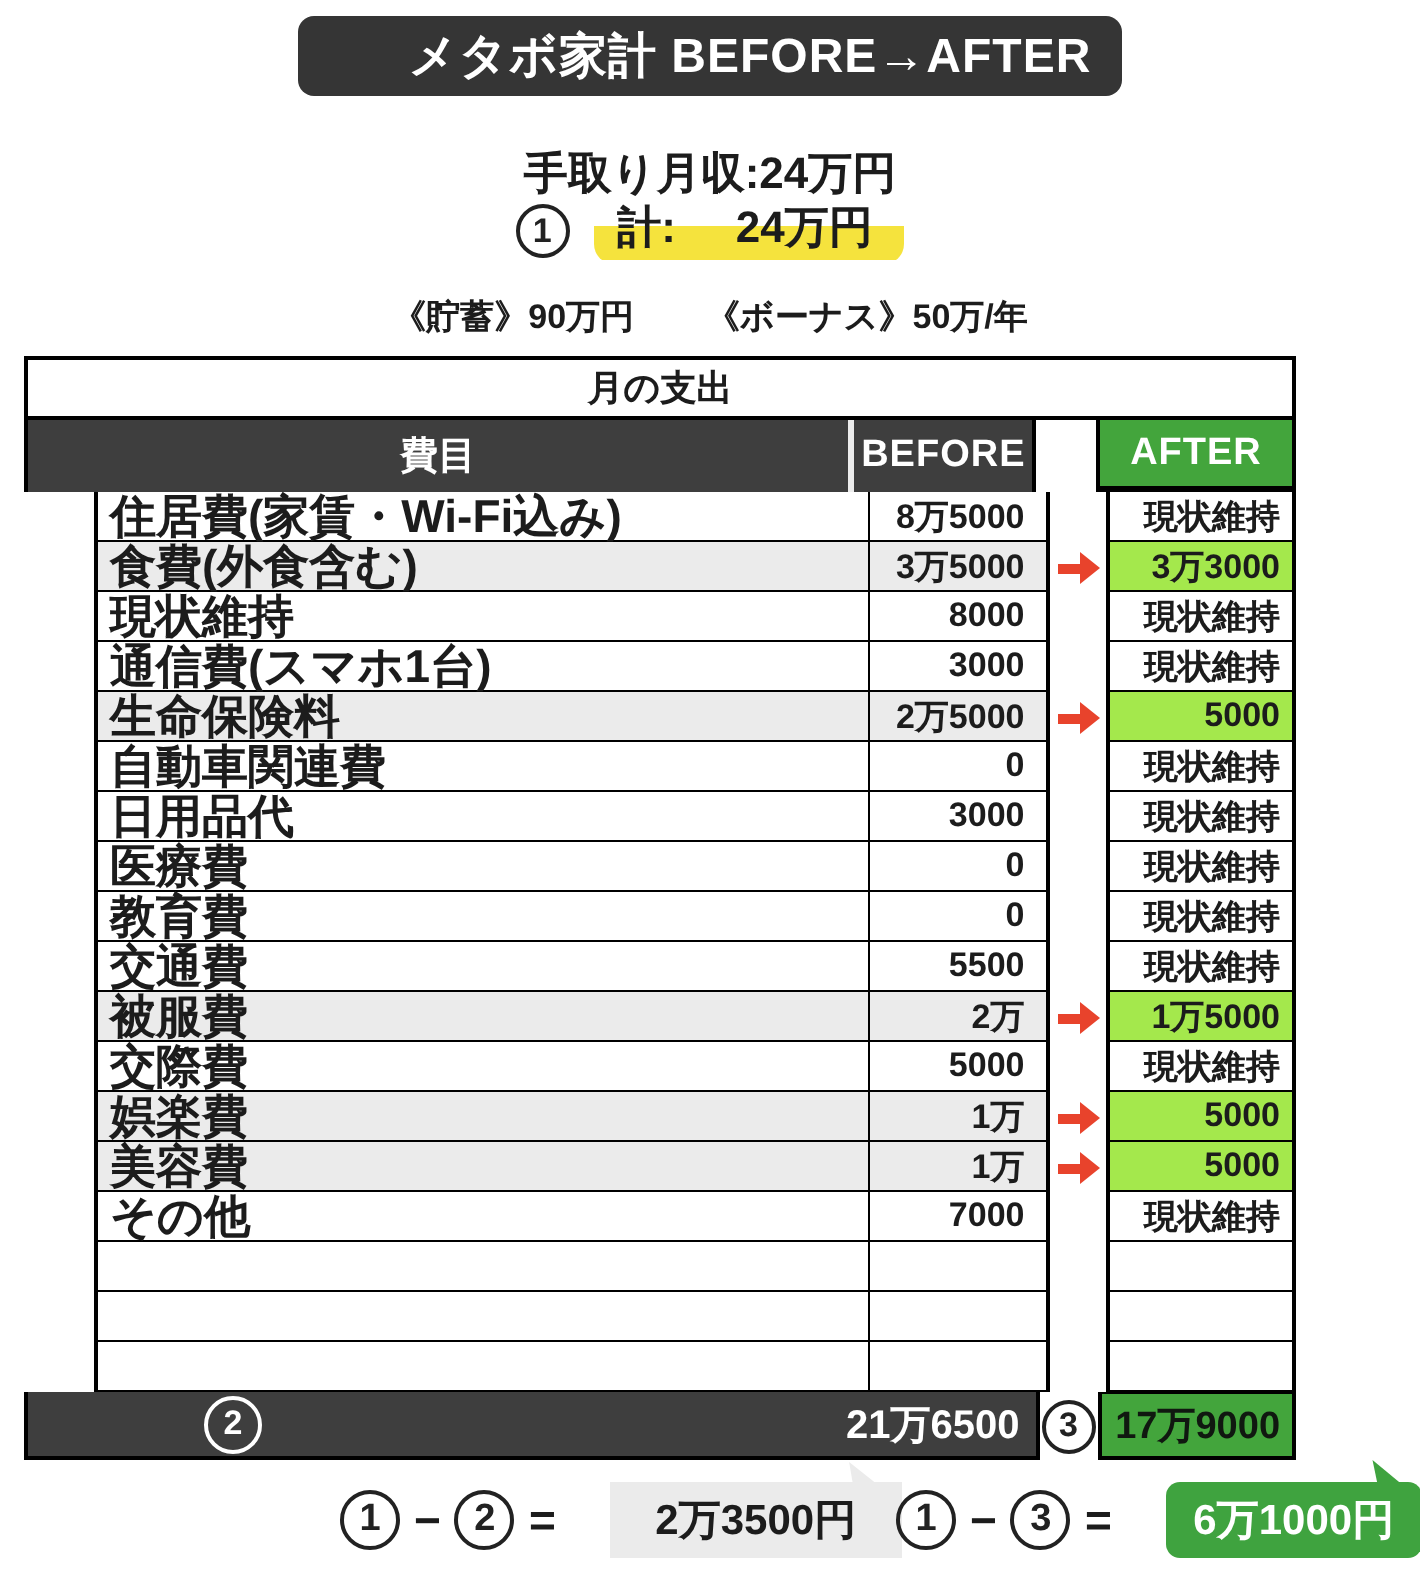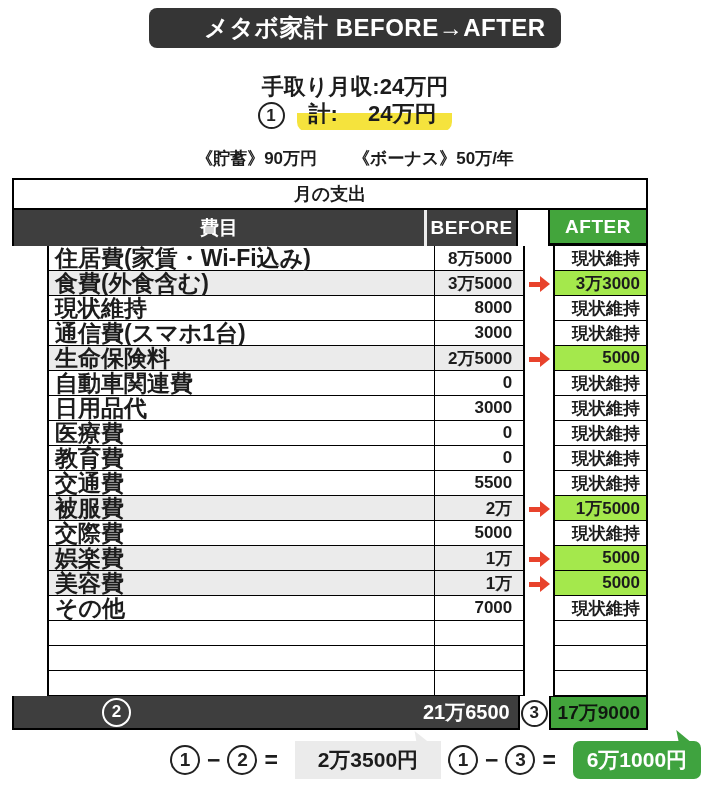--- a/index.html
+++ b/index.html
@@ -77,21 +77,21 @@
   .tt-gap{width:32px; display:flex; align-items:center; justify-content:center; background:#fff;}
   .tt-after{width:108px; background:var(--green); color:#101810;
     border:2px solid #000; border-top:1px solid #000; display:flex; align-items:center;
     justify-content:flex-end; padding-right:6px; font-size:19px; font-weight:bold;}
 
   .eq{position:absolute; top:741px; display:flex; align-items:center; gap:6px;
     font-size:23px; font-weight:bold;}
   .eq1{left:170px;} .eq2{left:448px;}
   .op{margin:0 1px;}
   .box{height:38px; display:flex; align-items:center; justify-content:center;
-    font-size:21px; font-weight:bold; position:relative; margin-left:10px;}
+    font-size:21px; font-weight:bold; position:relative; margin-left:20px;}
   .box-gray{width:146px; background:var(--row_alt);}
   .box-gray::after{content:""; position:absolute; top:-10px; right:16px; width:0; height:0;
     border-left:5px solid transparent; border-right:7px solid transparent;
     border-bottom:11px solid var(--row_alt); transform:skewX(32deg);}
   .box-green{width:128px; background:var(--bubble_green); color:#fff; border-radius:7px;}
   .box-green::after{content:""; position:absolute; top:-11px; right:14px; width:0; height:0;
     border-left:5px solid transparent; border-right:7px solid transparent;
     border-bottom:12px solid var(--bubble_green); transform:skewX(32deg);}
 </style>
 </head>

